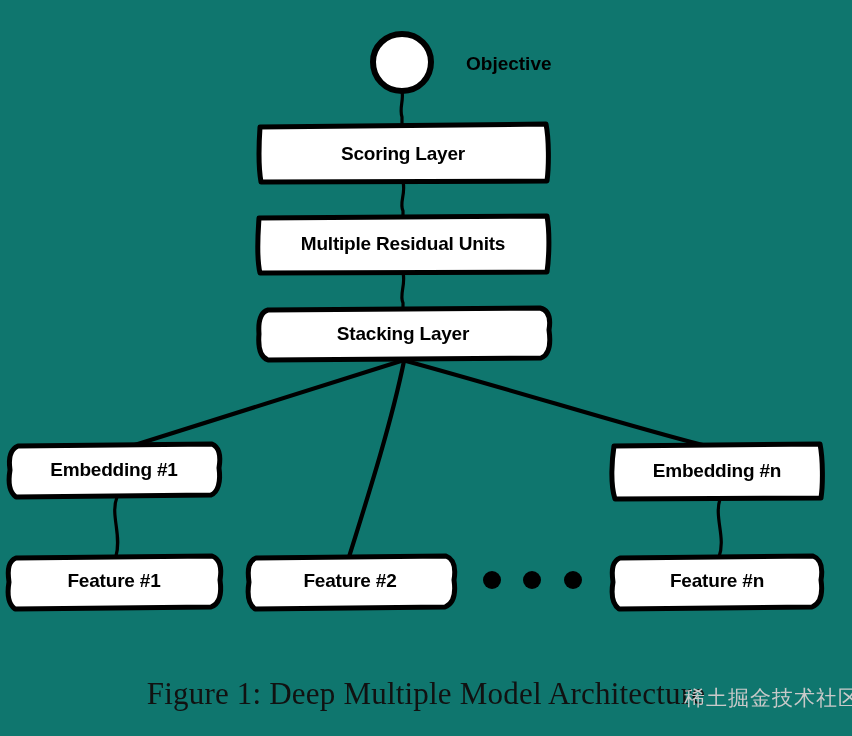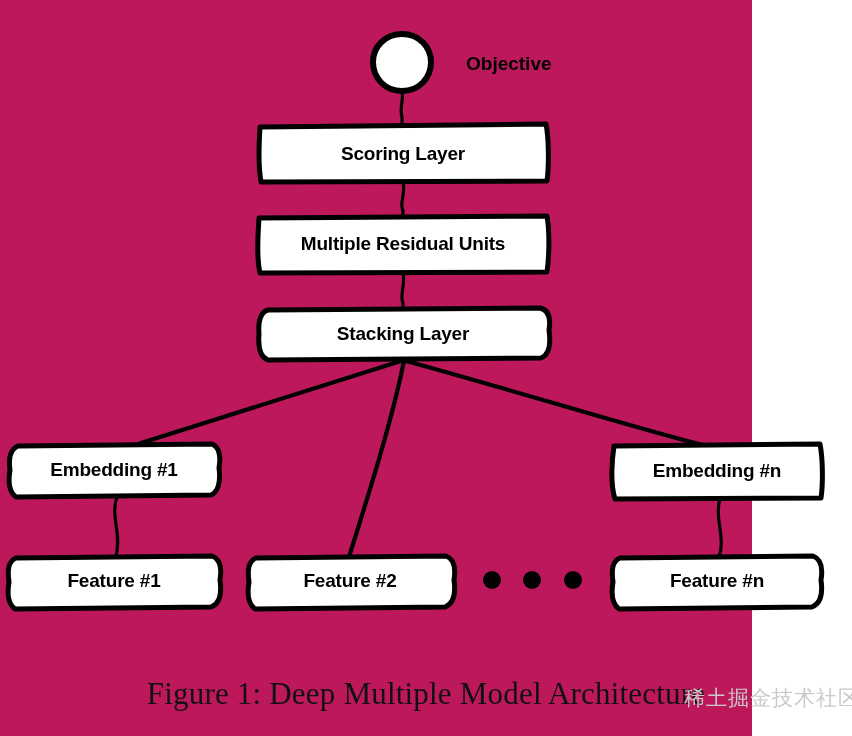--- a/index.html
+++ b/index.html
@@ -8,23 +8,23 @@
     background: #ffffff;
   }
   body {
     width: 852px;
     height: 736px;
     font-family: "Liberation Sans", sans-serif;
     overflow: hidden;
   }
   #figure-root {
     position: relative;
-    width: 752px;
+    width: 852px;
     height: 736px;
-    background: #be185d;
+    background: #0f766e;
   }
   #diagram-svg {
     position: absolute;
     left: 0;
     top: 0;
     width: 852px;
     height: 736px;
     display: block;
   }
   .node-label {

